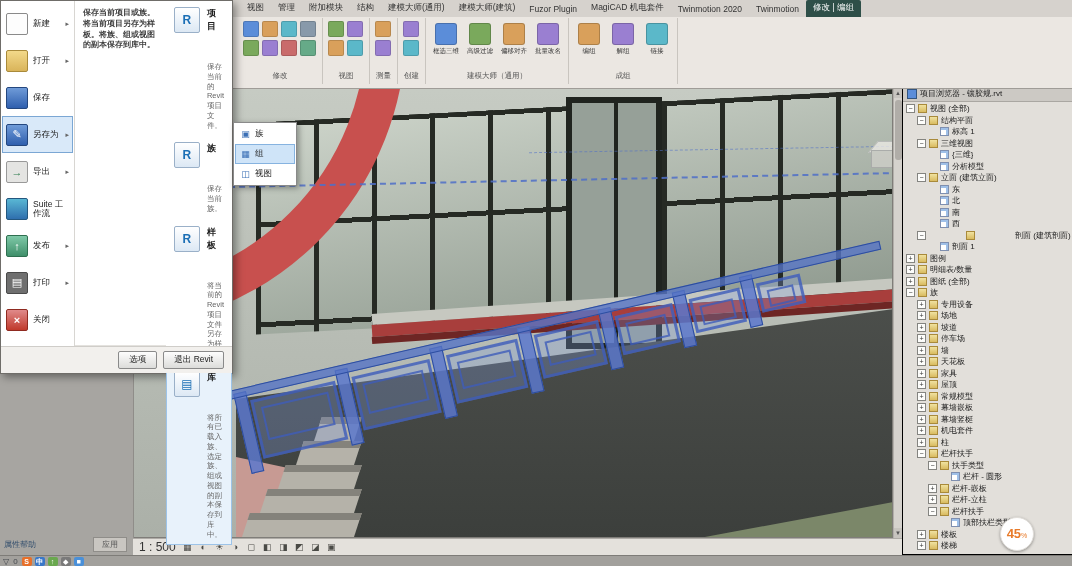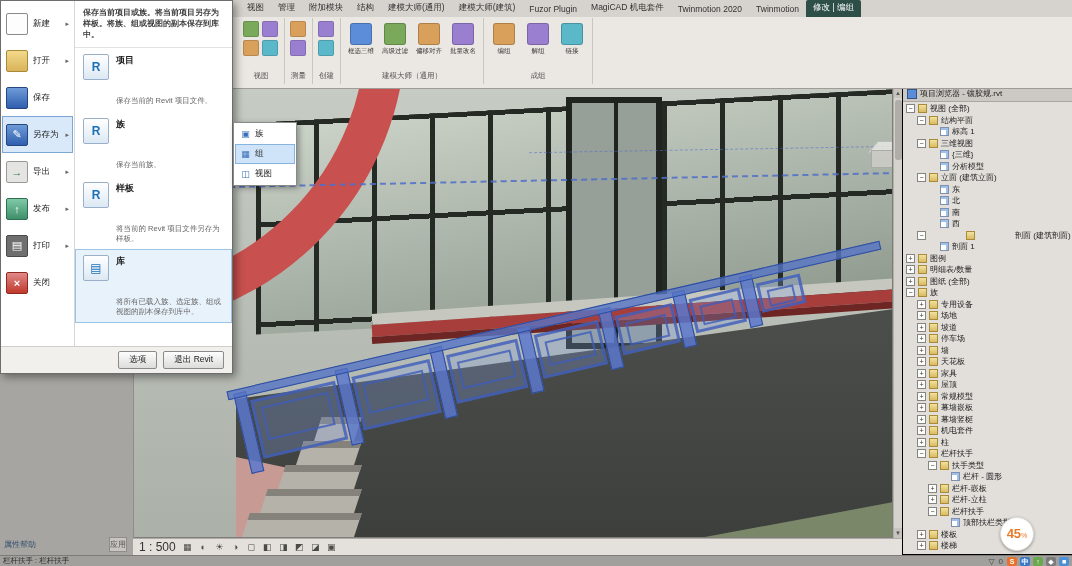--- a/index.html
+++ b/index.html
@@ -21,21 +21,21 @@
   .bigbtn{display:flex;flex-direction:column;align-items:center;width:30px;gap:2px;margin-top:2px;}
   .bicon{width:20px;height:20px;border-radius:3px;border:1px solid rgba(0,0,0,.2);}
   .blabel{font-size:6.5px;color:#333;white-space:nowrap;}
   .rgroup-label{font-size:7.5px;color:#555;text-align:center;padding:2px 0 3px;white-space:nowrap;}
 
   
   .props{position:absolute;left:0;top:88px;width:133px;height:467px;background:#a7a5a1;
          border-right:1px solid #8f8d89;z-index:2;}
   .props-footer{position:absolute;left:0;bottom:3px;width:100%;display:flex;align-items:center;}
   .help-link{font-size:8px;color:#35506e;margin-left:4px;}
-  .apply-btn{margin-left:auto;margin-right:6px;font-size:8px;padding:1px 0;background:#c9c6c1;
+  .apply-btn{margin-left:auto;margin-right:6px;font-size:8px;padding:1px 8px;background:#c9c6c1;
              border:1px solid #8f8d89;color:#555;border-radius:0;}
 
   
   .viewport{position:absolute;left:133px;top:88px;width:760px;height:450px;overflow:hidden;
             background:linear-gradient(#c6cbc3,#abb0a8);border:1px solid #7f7d79;box-sizing:border-box;z-index:1;}
   .glass{position:absolute;left:122px;top:0;width:640px;height:212px;
          transform:skewY(-3deg);transform-origin:right top;
          background:
            repeating-linear-gradient(90deg,#262a24 0 5px,rgba(0,0,0,0) 5px 58px),
            repeating-linear-gradient(180deg,#262a24 0 5px,rgba(0,0,0,0) 5px 100px),
@@ -106,21 +106,21 @@
   .mi-arrow{font-size:7px;color:#666;}
   .ic-new{background:#fdfdfd;border:1px solid #8a8a8a;}
   .ic-open{background:linear-gradient(#f3d98a,#d9b45a);border:1px solid #a98a3a;}
   .ic-save{background:linear-gradient(#6f9bd8,#2f5fae);border:1px solid #24477f;}
   .ic-saveas{background:linear-gradient(#6f9bd8,#2f5fae);border:1px solid #24477f;}
   .ic-export{background:#e4e4e2;border:1px solid #999;color:#2a7a4a !important;}
   .ic-suite{background:linear-gradient(#59b7d4,#2f6fae);border:1px solid #24577f;}
   .ic-publish{background:linear-gradient(#7fc9a8,#3f8f6a);border:1px solid #2f6f50;}
   .ic-print{background:#6f6f6f;border:1px solid #4a4a4a;}
   .ic-close{background:linear-gradient(#e08a8a,#c0392b);border:1px solid #8f2a20;font-weight:bold;}
-  .fm-right{flex:1;display:flex;flex-direction:column;min-width:0;}
+  .fm-right{flex:1;display:flex;flex-direction:row;min-width:0;}
   .fm-desc{font-size:8px;font-weight:bold;color:#3f3f3f;padding:7px 8px;line-height:1.35;
            border-bottom:1px solid #e4e2de;}
   .sa-item{display:flex;gap:7px;padding:5px 7px;border:1px solid rgba(0,0,0,0);align-items:flex-start;}
   .sa-item.sel{background:#e8f2fb;border-color:#9cc3e8;}
   .sa-icon{width:24px;height:24px;flex:none;border:1px solid #9ab0c8;border-radius:2px;
            background:linear-gradient(#fff,#dce8f4);display:flex;align-items:center;justify-content:center;
            font-weight:bold;color:#1b6fb5;font-size:12px;}
   .sa-text{min-width:0;}
   .sa-title{font-size:9px;font-weight:bold;color:#222;}
   .sa-desc{font-size:7.5px;color:#666;line-height:1.3;margin-top:29px;}
@@ -184,20 +184,35 @@
         <div class="rtab">Fuzor Plugin</div>
         <div class="rtab">MagiCAD 机电套件</div>
         <div class="rtab">Twinmotion 2020</div>
         <div class="rtab">Twinmotion</div>
         <div class="rtab active">修改 | 编组</div>
       </div>
     <div class="ribbon-groups" id="ribbon-groups">
         <div class="rgroup">
           <div class="rgroup-content">
             <div class="small-grid">
+              <div class="sicon" style="background: rgb(91, 141, 217);"></div>
+              <div class="sicon" style="background: rgb(122, 169, 92);"></div>
+              <div class="sicon" style="background: rgb(217, 160, 91);"></div>
+              <div class="sicon" style="background: rgb(154, 127, 209);"></div>
+              <div class="sicon" style="background: rgb(91, 184, 201);"></div>
+              <div class="sicon" style="background: rgb(201, 107, 107);"></div>
+              <div class="sicon" style="background: rgb(136, 153, 170);"></div>
+              <div class="sicon" style="background: rgb(102, 170, 136);"></div>
+            </div>
+          </div>
+          <div class="rgroup-label">修改</div>
+        </div>
+        <div class="rgroup">
+          <div class="rgroup-content">
+            <div class="small-grid">
               <div class="sicon" style="background: rgb(122, 169, 92);"></div>
               <div class="sicon" style="background: rgb(217, 160, 91);"></div>
               <div class="sicon" style="background: rgb(154, 127, 209);"></div>
               <div class="sicon" style="background: rgb(91, 184, 201);"></div>
             </div>
           </div>
           <div class="rgroup-label">视图</div>
         </div>
         <div class="rgroup">
           <div class="rgroup-content">
@@ -380,20 +395,24 @@
             <div class="mi-icon ic-saveas">✎</div>
             <div class="mi-label">另存为</div>
             <div class="mi-arrow">▸</div>
           </div>
           <div class="mi">
             <div class="mi-icon ic-export">→</div>
             <div class="mi-label">导出</div>
             <div class="mi-arrow">▸</div>
           </div>
           <div class="mi">
+            <div class="mi-icon ic-suite"></div>
+            <div class="mi-label">Suite 工作流</div>
+          </div>
+          <div class="mi">
             <div class="mi-icon ic-publish">↑</div>
             <div class="mi-label">发布</div>
             <div class="mi-arrow">▸</div>
           </div>
           <div class="mi">
             <div class="mi-icon ic-print">▤</div>
             <div class="mi-label">打印</div>
             <div class="mi-arrow">▸</div>
           </div>
           <div class="mi">
@@ -654,21 +673,20 @@
         </div>
         <div class="trow" style="padding-left: 14px;">
           <div class="exp">+</div>
           <div class="ticon cat"></div>
           <div class="tlabel">楼梯</div>
         </div>
       </div>
   </div>
 
   <div class="status">
-    <span class="status-left">栏杆扶手 : 栏杆扶手</span>
     <span id="status-icons" style="display:flex;gap:4px;">
         <div class="st-icon">▽</div>
         <div class="st-icon">0</div>
       </span>
     <span class="tray" id="tray">
         <div class="chip" style="background: rgb(232, 112, 42);">S</div>
         <div class="chip" style="background: rgb(58, 120, 201);">中</div>
         <div class="chip" style="background: rgb(106, 168, 79);">↑</div>
         <div class="chip" style="background: rgb(122, 122, 122);">◆</div>
         <div class="chip" style="background: rgb(74, 144, 217);">■</div>

